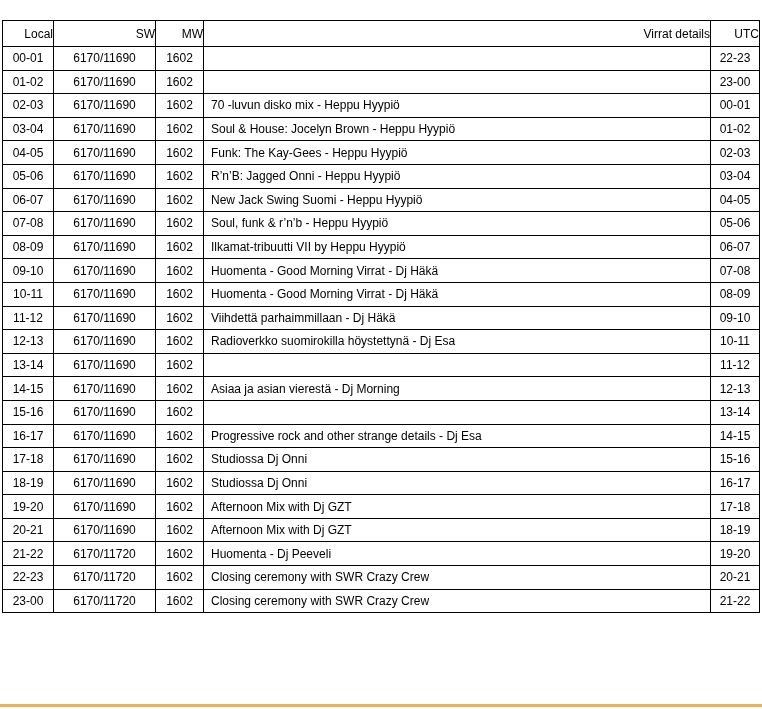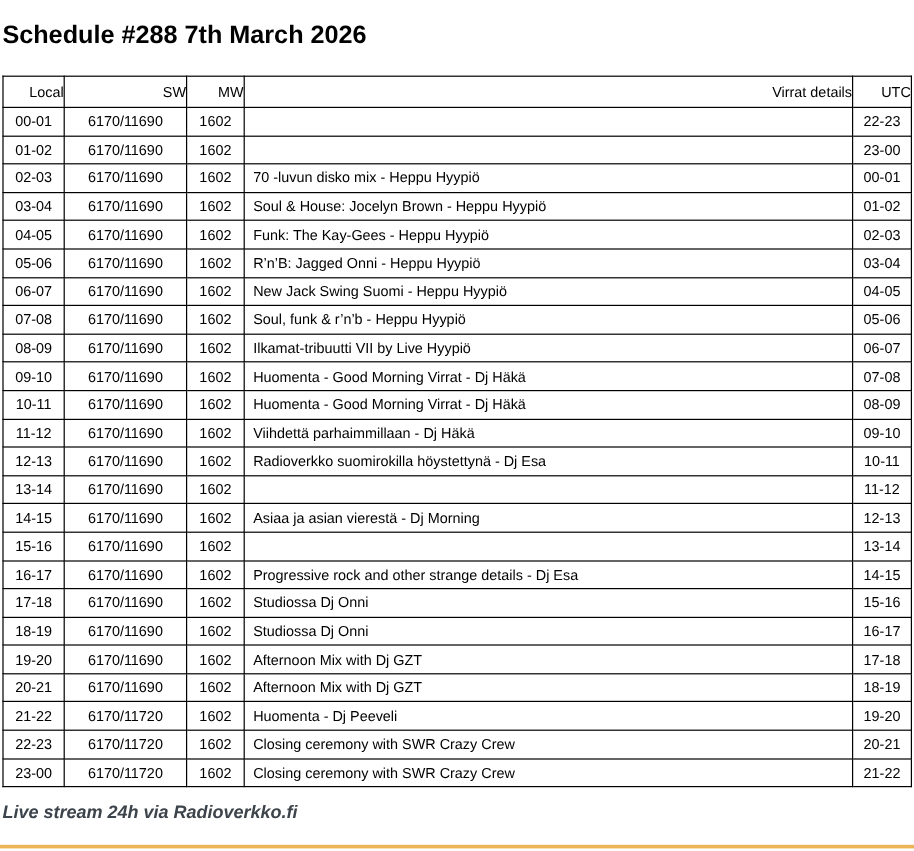--- a/index.html
+++ b/index.html
@@ -72,21 +72,20 @@
     top: 704px;
     width: 762px;
     height: 3px;
   }
 </style>
 </head>
 <body>
 
 <div class="page">
 
-  <h1 class="page-title">Schedule #288 7th March 2026</h1>
 
   <table class="schedule">
     <thead>
       <tr>
         <th class="c-local">Local</th>
         <th class="c-sw">SW</th>
         <th class="c-mw">MW</th>
         <th class="c-program">Virrat details</th>
         <th class="c-utc">UTC</th>
       </tr>
@@ -145,21 +144,21 @@
           <td class="c-local">07-08</td>
           <td class="c-sw">6170/11690</td>
           <td class="c-mw">1602</td>
           <td class="c-program">Soul, funk &amp; r’n’b - Heppu Hyypiö</td>
           <td class="c-utc">05-06</td>
         </tr>
         <tr>
           <td class="c-local">08-09</td>
           <td class="c-sw">6170/11690</td>
           <td class="c-mw">1602</td>
-          <td class="c-program">Ilkamat-tribuutti VII by Live Hyypiö</td>
+          <td class="c-program">Ilkamat-tribuutti VII by Heppu Hyypiö</td>
           <td class="c-utc">06-07</td>
         </tr>
         <tr>
           <td class="c-local">09-10</td>
           <td class="c-sw">6170/11690</td>
           <td class="c-mw">1602</td>
           <td class="c-program">Huomenta - Good Morning Virrat - Dj Häkä</td>
           <td class="c-utc">07-08</td>
         </tr>
         <tr>
@@ -256,17 +255,16 @@
         <tr>
           <td class="c-local">23-00</td>
           <td class="c-sw">6170/11720</td>
           <td class="c-mw">1602</td>
           <td class="c-program">Closing ceremony with SWR Crazy Crew</td>
           <td class="c-utc">21-22</td>
         </tr>
       </tbody>
   </table>
 
-  <div class="footer-note">Live stream 24h via Radioverkko.fi</div>
 
   <div class="accent-bar" style="background: rgb(236, 180, 86);"></div>
 
 </div>
 
 </body></html>

